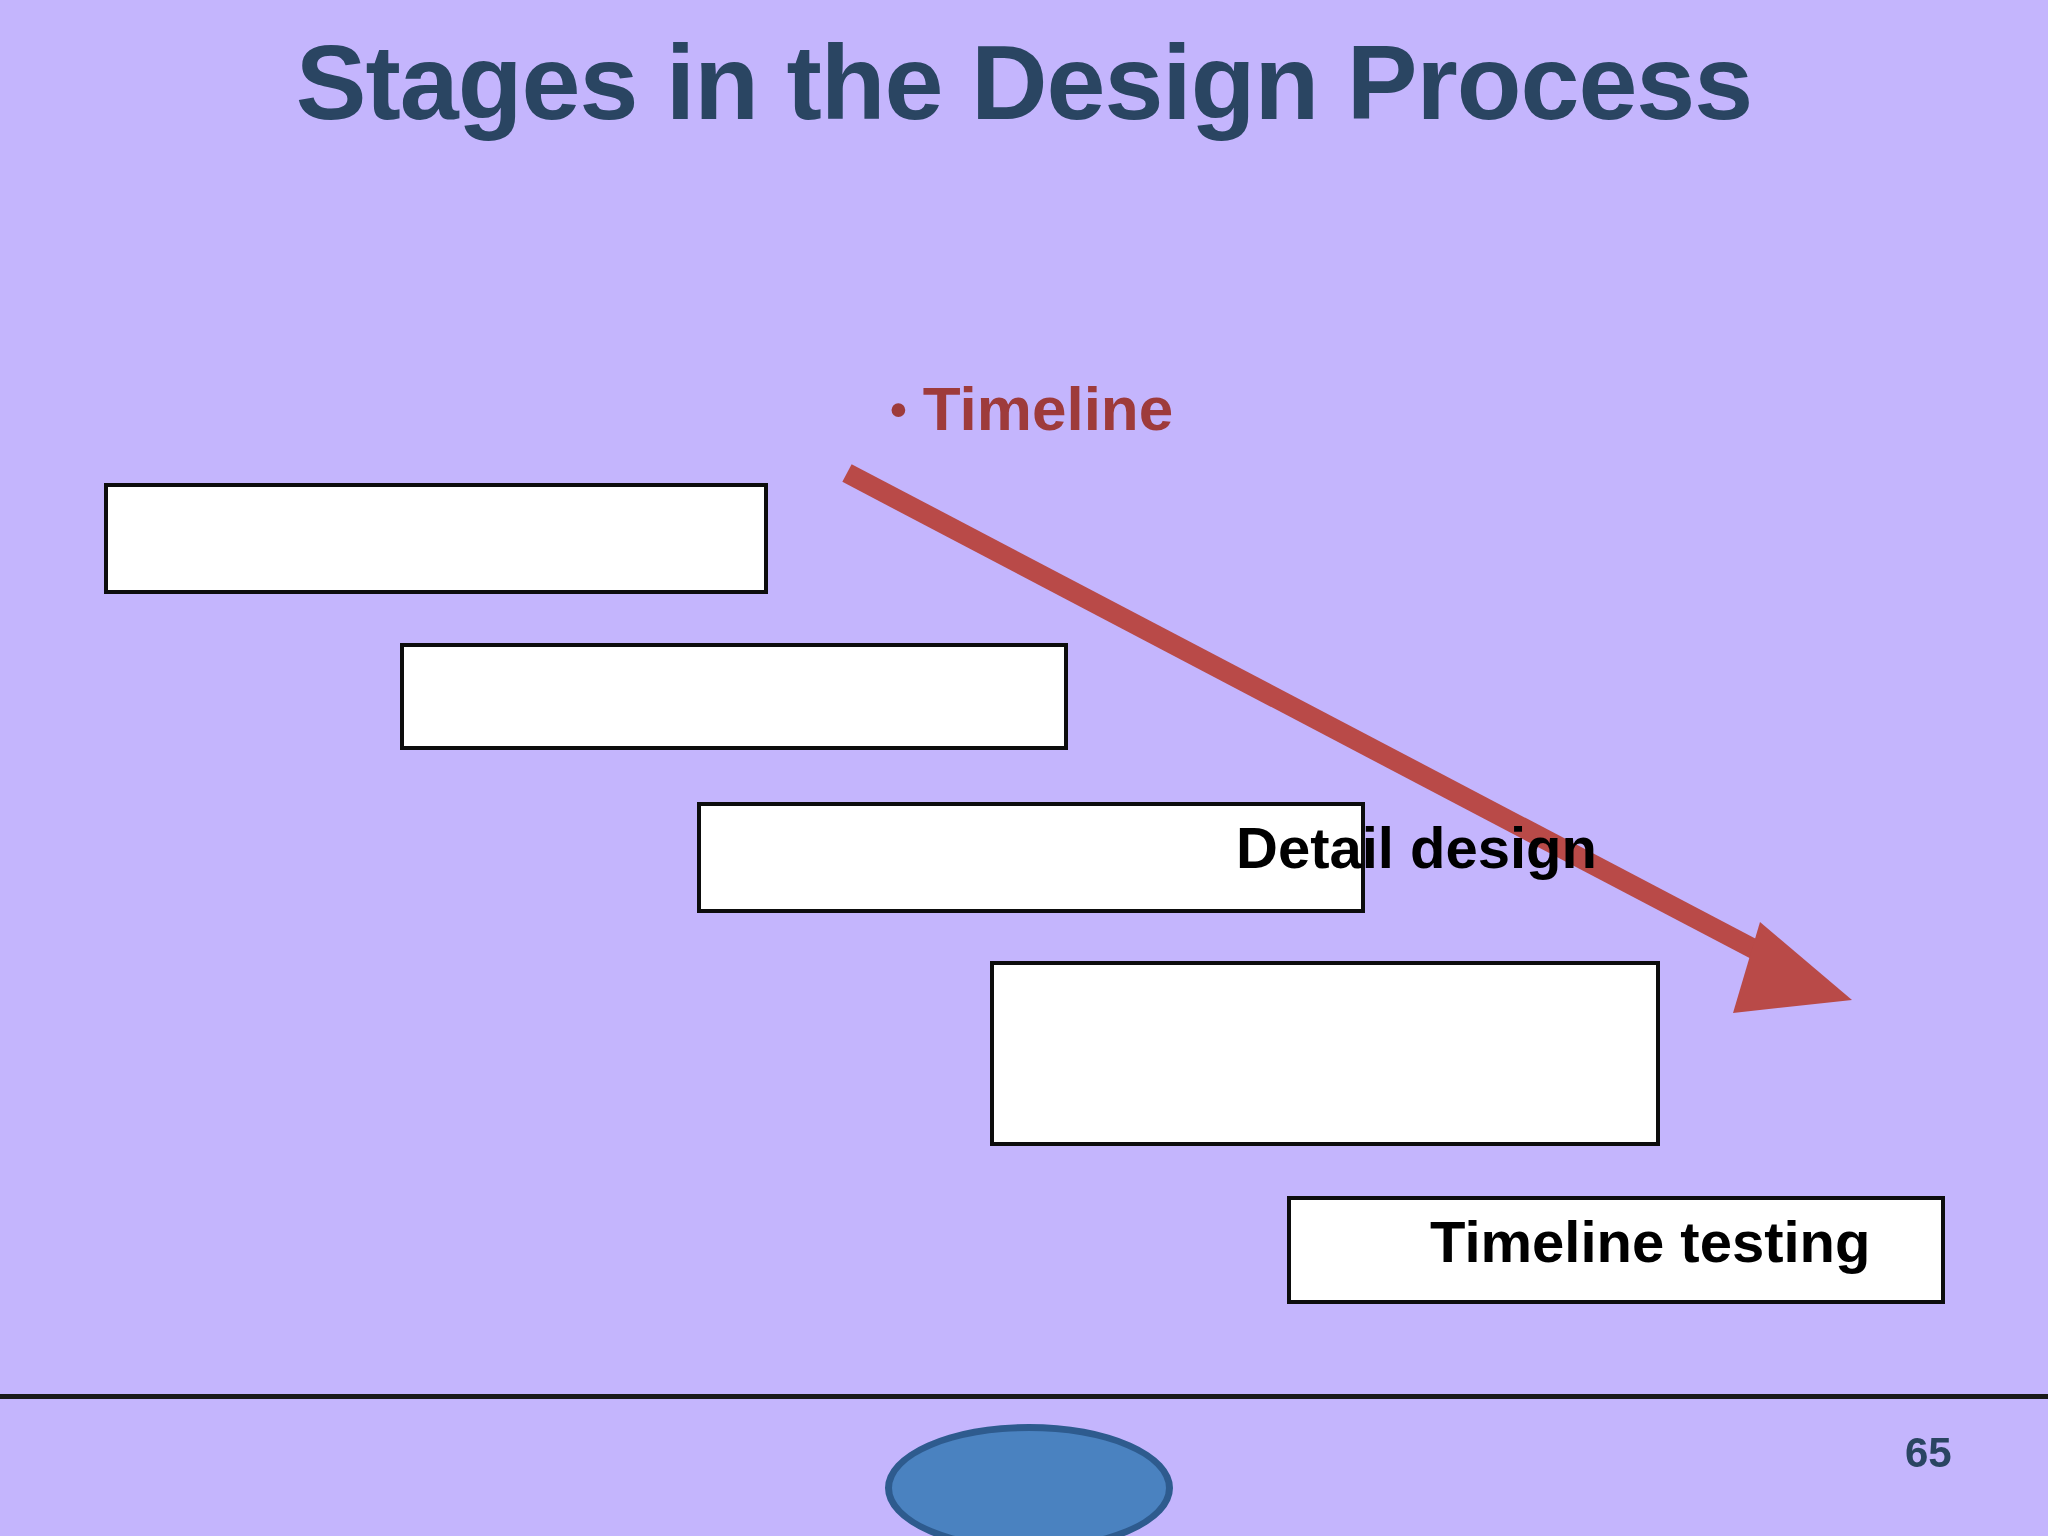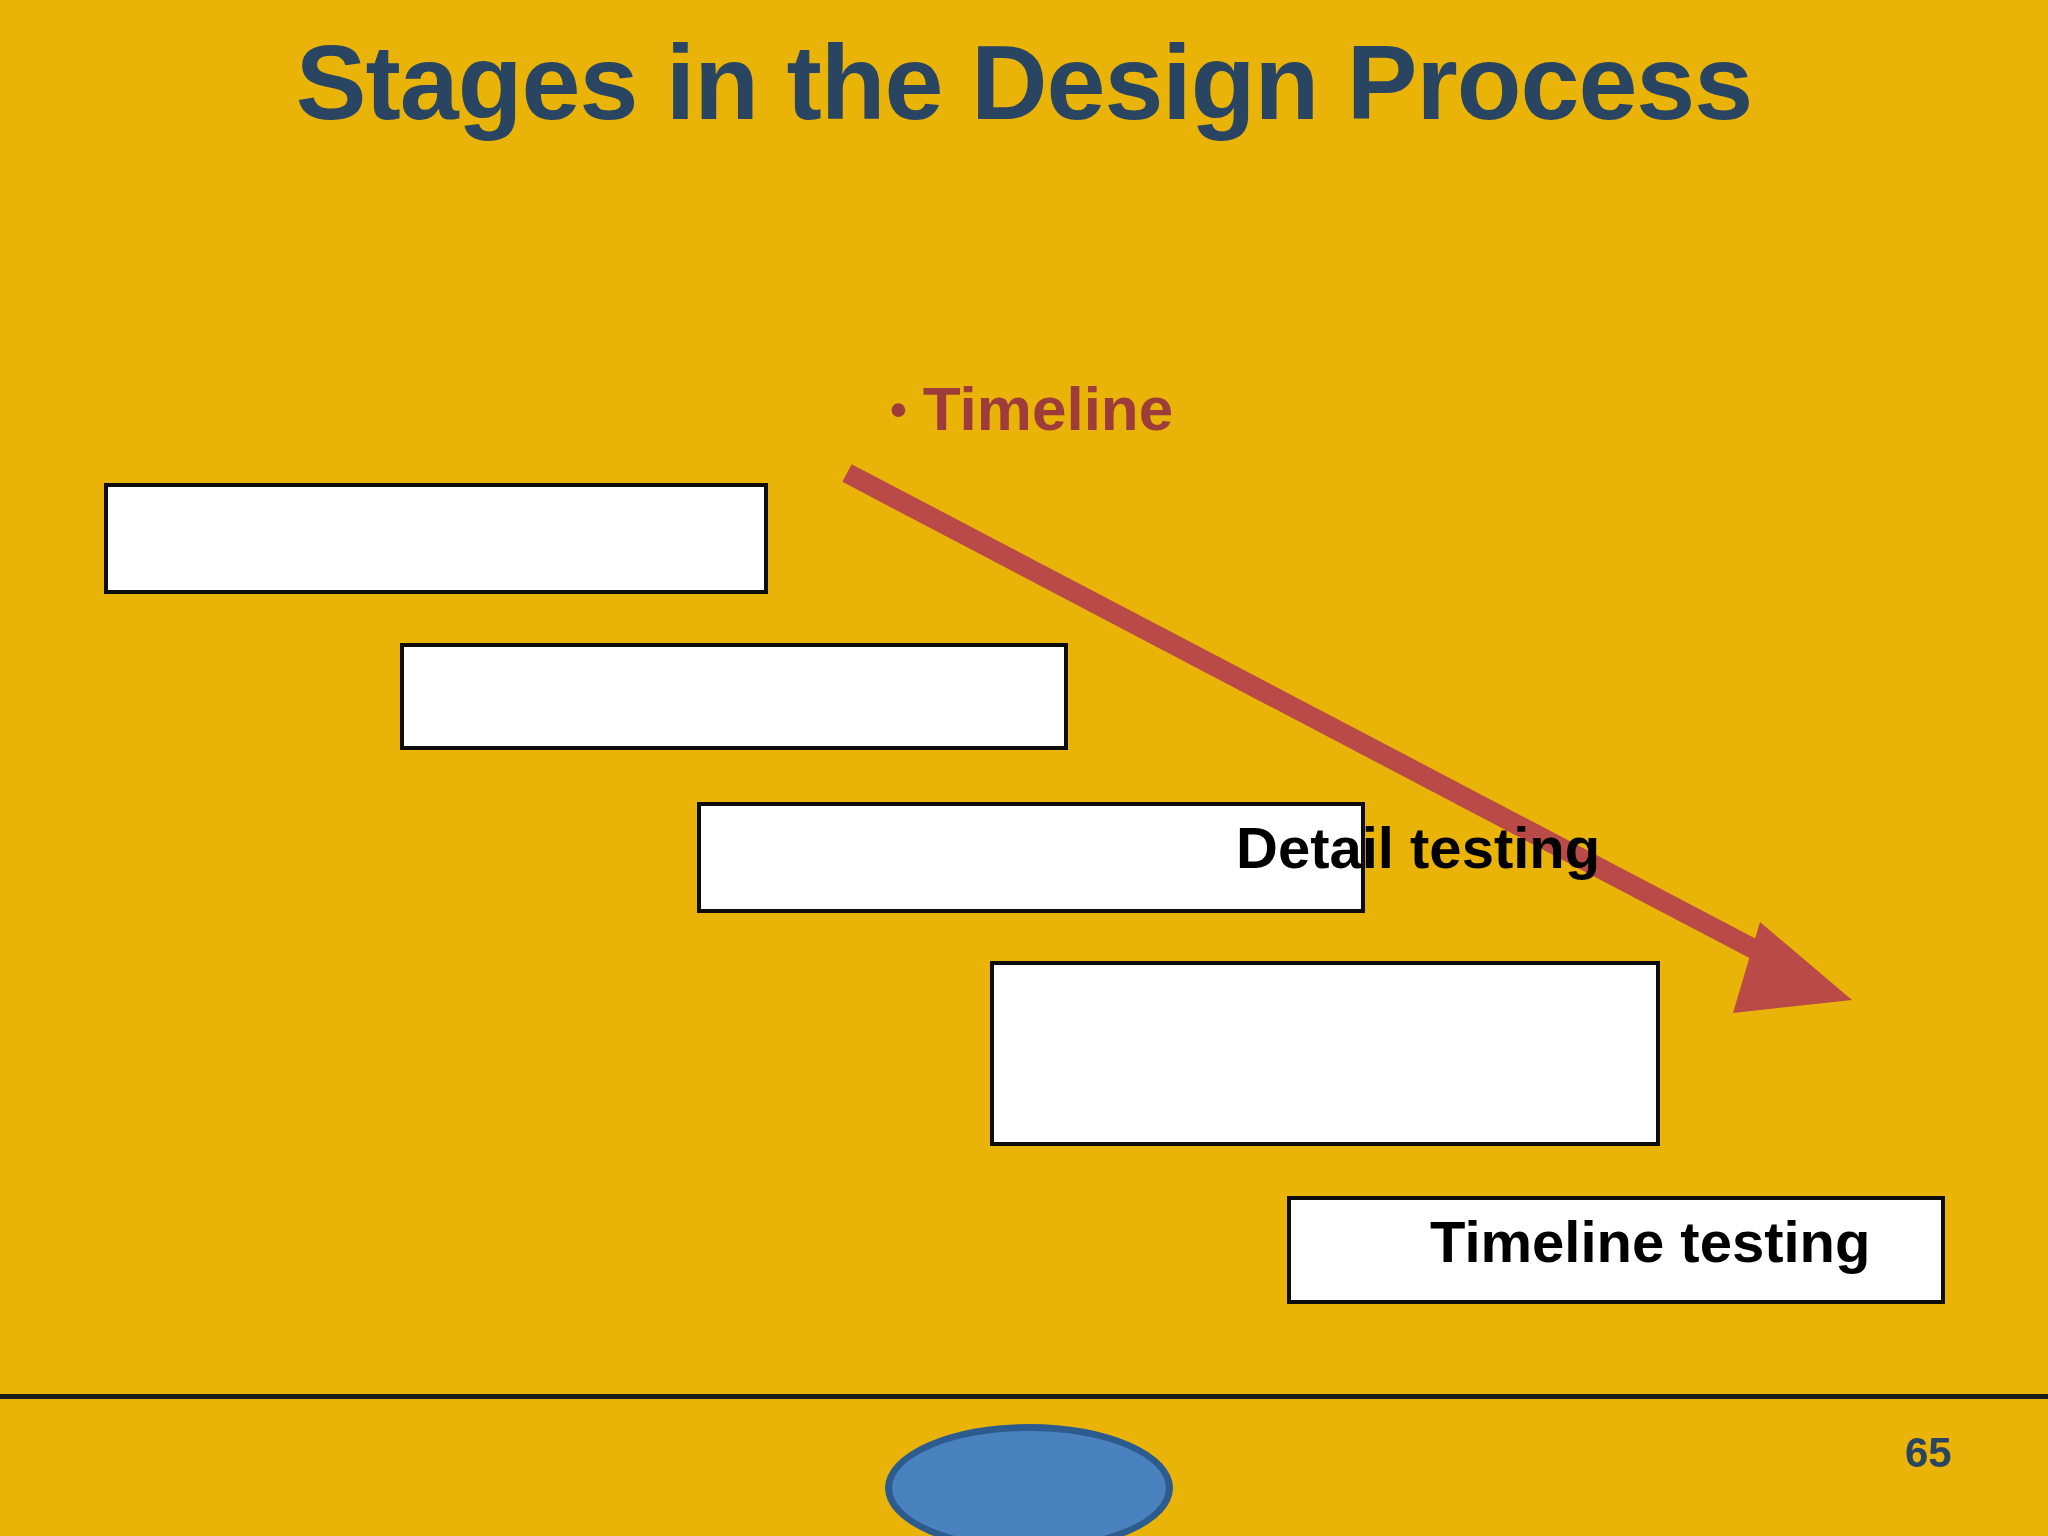--- a/index.html
+++ b/index.html
@@ -7,21 +7,21 @@
     padding: 0;
     background: #ffffff;
   }
   body {
     font-family: "Liberation Sans", sans-serif;
   }
   #slide {
     position: relative;
     width: 2048px;
     height: 1536px;
-    background: #eab308;
+    background: #c4b5fd;
     overflow: hidden;
   }
 
   
   #slide-title {
     position: absolute;
     left: 0;
     top: 24px;
     width: 2048px;
     text-align: center;
@@ -135,21 +135,21 @@
   <div class="gantt-box" style="left:990px; top:961px; width:670px; height:185px;"></div>
   <div class="gantt-box" style="left:1287px; top:1196px; width:658px; height:108px;"></div>
 
   <svg id="timeline-arrow" viewBox="0 0 2048 1536">
     <line x1="847" y1="473" x2="1790" y2="968" stroke="#b94a48" stroke-width="20" stroke-linecap="butt"></line>
     <polygon points="1760,922 1852,1000 1733,1013" fill="#b94a48"></polygon>
   </svg>
 
 
 
-  <div class="stage-label" style="left:1236px; top:818px;">Detail testing</div>
+  <div class="stage-label" style="left:1236px; top:818px;">Detail design</div>
 
 
   <div class="stage-label" style="left:1430px; top:1212px;">Timeline testing</div>
 
   <div id="footer-rule"></div>
   <div id="footer-ellipse"></div>
   <div id="page-number">65</div>
 
 </div>
 

